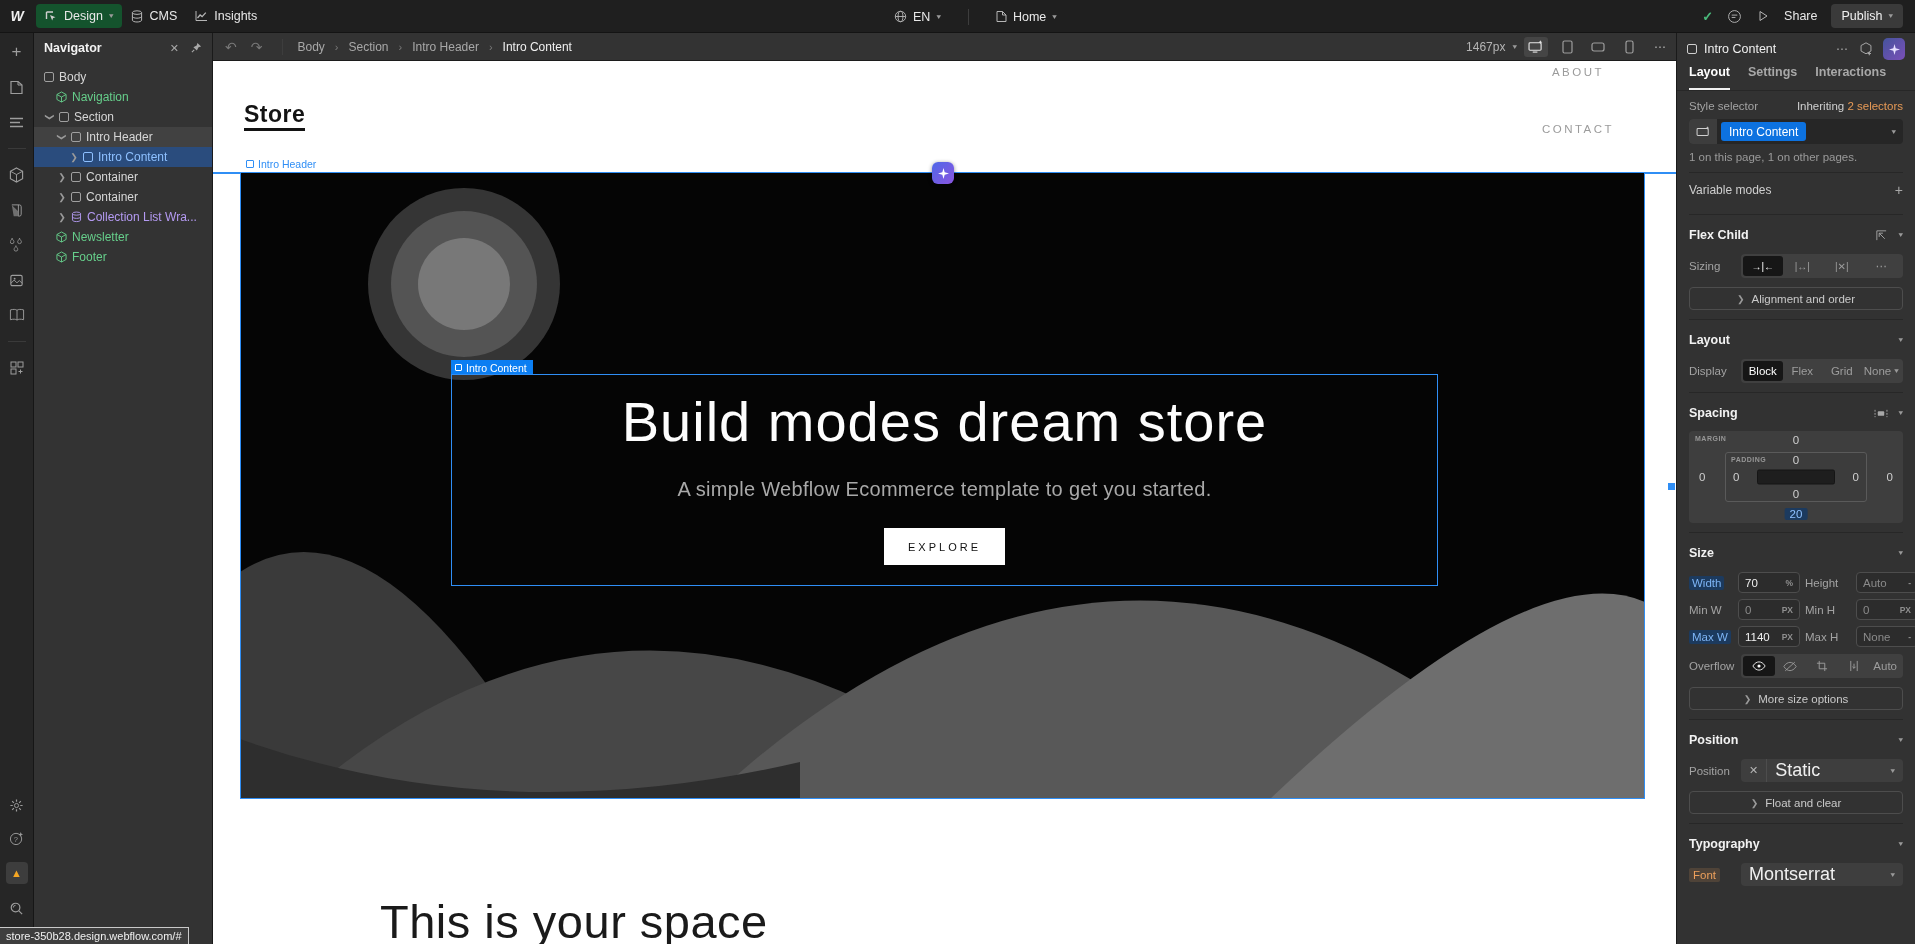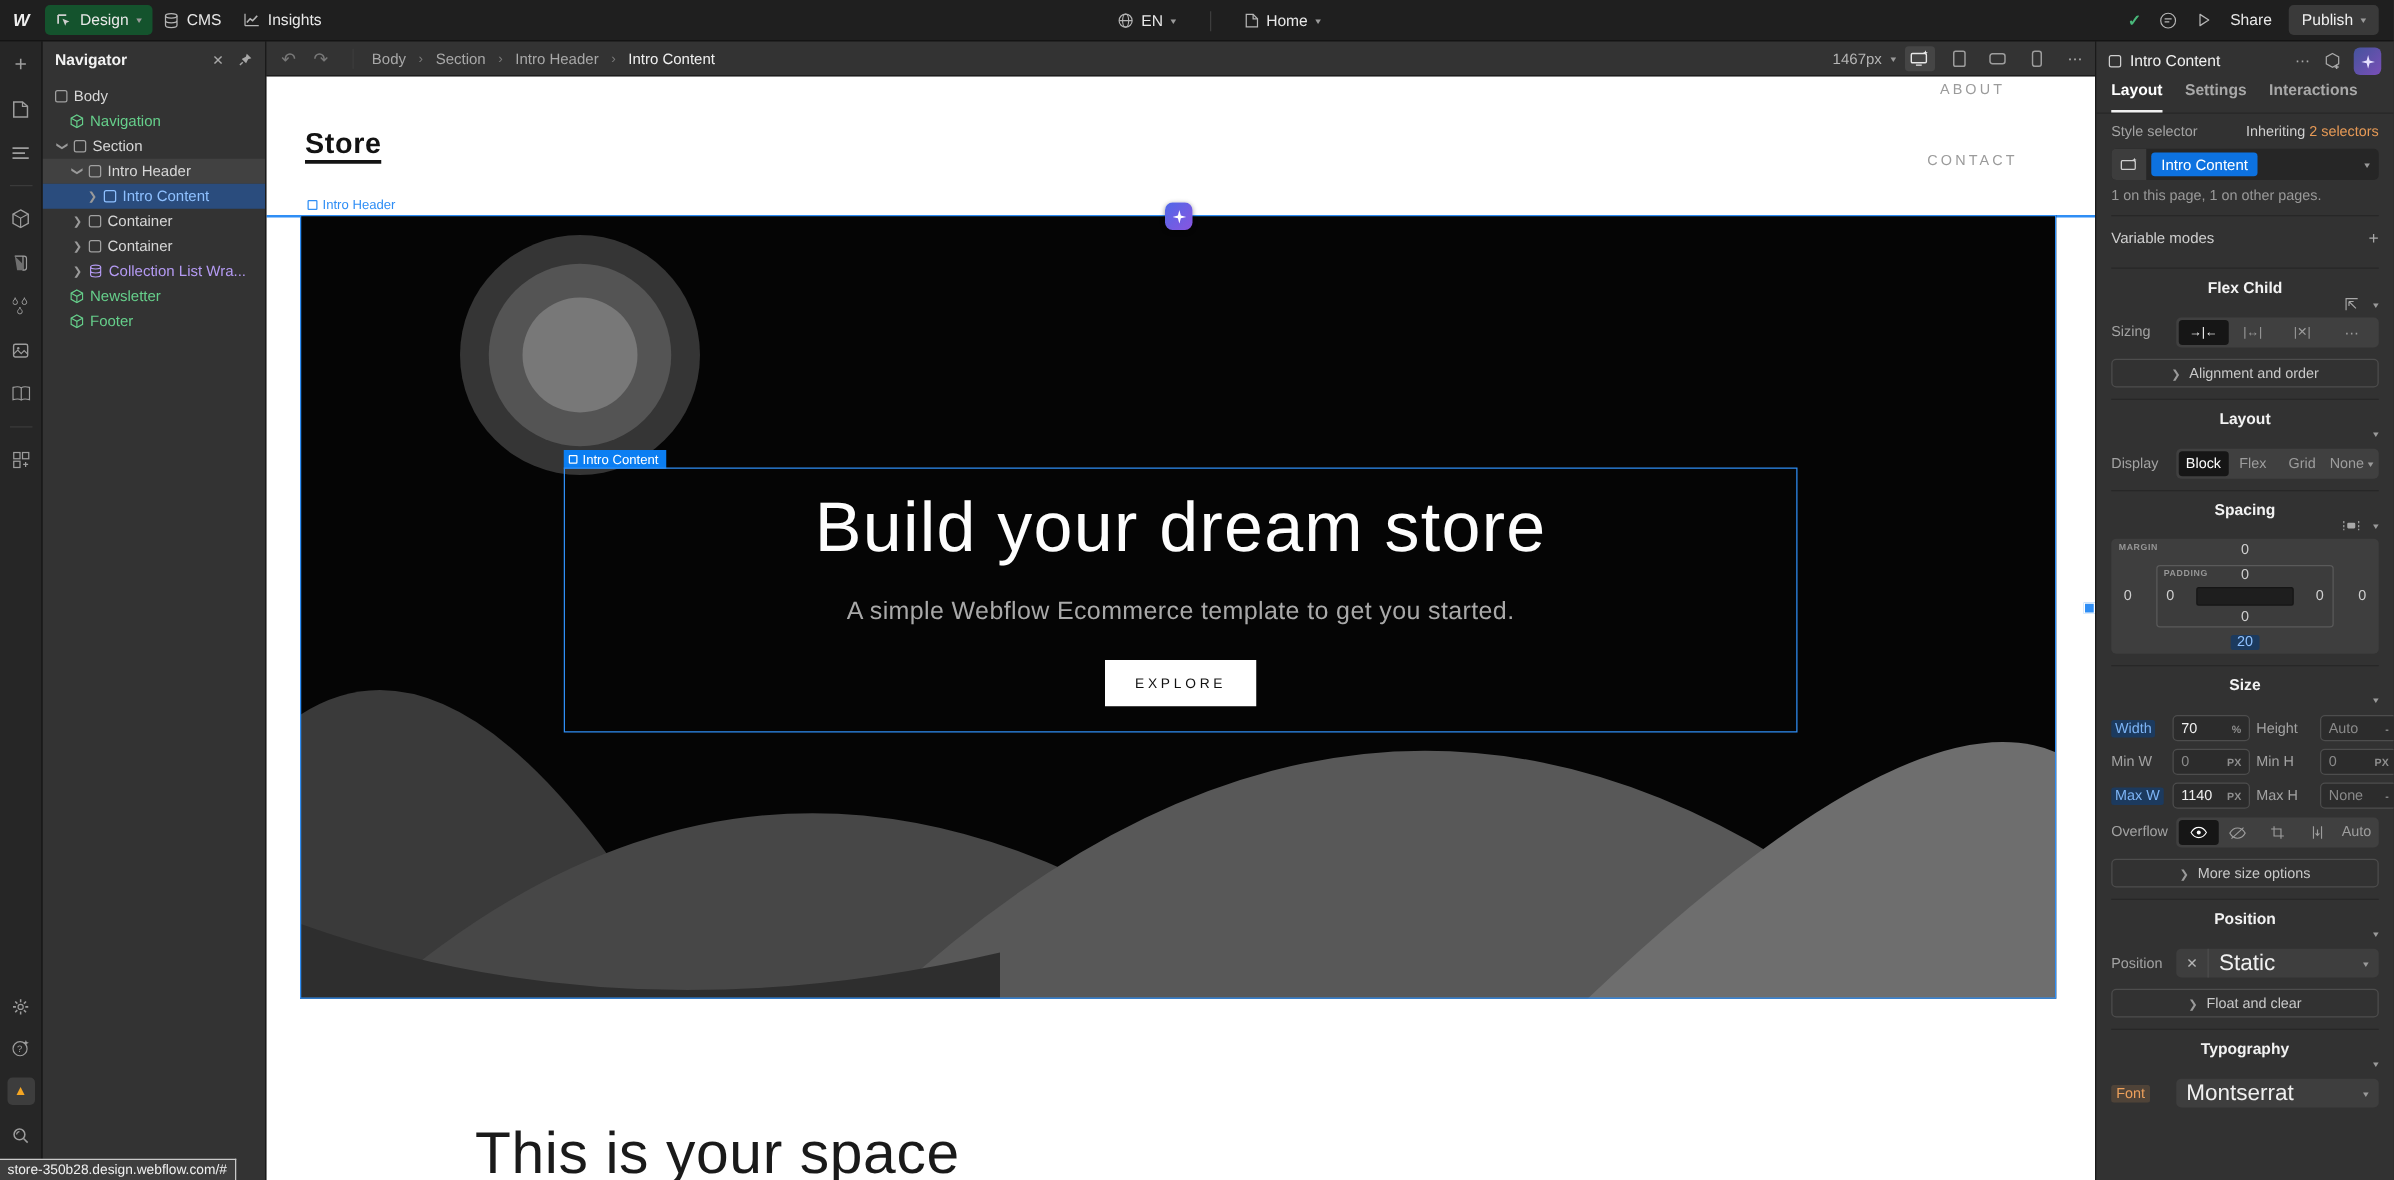--- a/index.html
+++ b/index.html
@@ -122,21 +122,21 @@
   .inherit b { color:#e79a56; font-weight:400; }
   .selector-ctl { margin-top:7px; height:25px; background:#262626; border-radius:4px; display:flex; align-items:center; overflow:hidden; }
   .bpbtn { width:28px; height:25px; background:#3d3d3d; display:flex; align-items:center; justify-content:center;
     color:#cfcfcf; flex:none; cursor:pointer; }
   .sel-pill { background:#0d72e0; color:#fff; font-size:12px; height:19px; display:flex; align-items:center;
     padding:0 8px; border-radius:3px; margin-left:4px; cursor:pointer; }
   .selector-ctl .chev { margin-left:auto; padding-right:7px; }
   .usage { margin-top:7px; font-size:11.5px; color:#9a9a9a; }
   .vm-row { display:flex; align-items:center; height:30px; margin-top:2px; }
   .vm-plus { margin-left:auto; color:#a8a8a8; font-size:14px; cursor:pointer; }
-  .sec-head { display:flex; align-items:center; margin-top:8px; height:24px;flex-direction:column; }
+  .sec-head { display:flex; align-items:center; margin-top:8px; height:24px; }
   .sec-title { color:#f2f2f2; font-weight:700; font-size:12.5px; }
   .sec-icons { margin-left:auto; display:flex; align-items:center; gap:10px; color:#a8a8a8; }
   .ctl-row { display:flex; align-items:center; margin-top:7px; }
   .ctl-label { width:52px; flex:none; color:#a3a3a3; font-size:11.5px; }
   .seg { flex:1; background:#404040; border-radius:4px; height:24px; display:flex; align-items:center; padding:2px; }
   .seg-item { flex:1; height:20px; display:flex; align-items:center; justify-content:center; color:#9d9d9d;
     font-size:11.5px; border-radius:3px; cursor:pointer; white-space:nowrap; }
   .seg-item.active { background:#161616; color:#fff; }
   .wide-btn { margin-top:9px; height:23px; border:1px solid #4d4d4d; border-radius:4px; display:flex;
     align-items:center; justify-content:center; gap:7px; color:#c9c9c9; font-size:11.5px; cursor:pointer; }
@@ -510,21 +510,21 @@
     </div>
 
     <div class="section-outline"></div>
 
     <div class="hero-tag">
       <span class="lsq"></span>
       <span>Intro Content</span>
     </div>
 
     <div class="hero-content-box">
-      <div class="hero-title">Build your dream store</div>
+      <div class="hero-title">Build modes dream store</div>
       <div class="hero-sub">A simple Webflow Ecommerce template to get you started.</div>
       <div class="explore-btn">EXPLORE</div>
     </div>
 
     <div class="ai-handle">
       <svg width="11" height="11" viewBox="0 0 16 16">
           <path d="M8 0 L9.7 6.3 L16 8 L9.7 9.7 L8 16 L6.3 9.7 L0 8 L6.3 6.3 Z" fill="#fff"></path>
         </svg>
     </div>
     <div class="edge-handle"></div>

